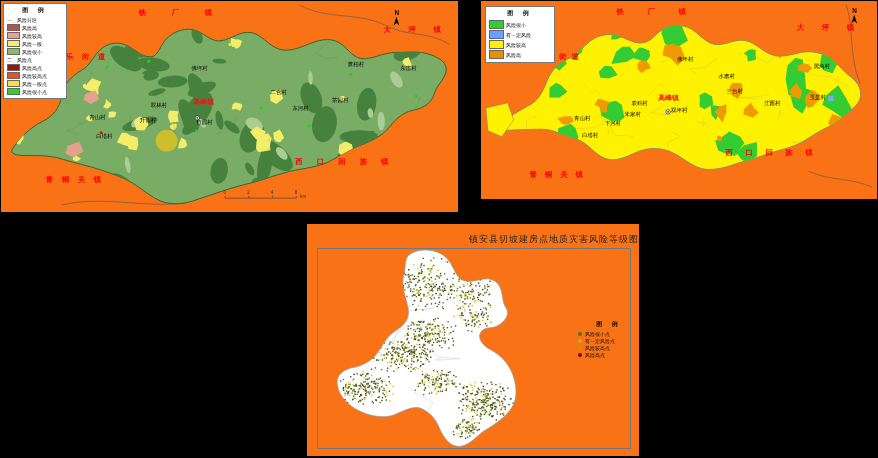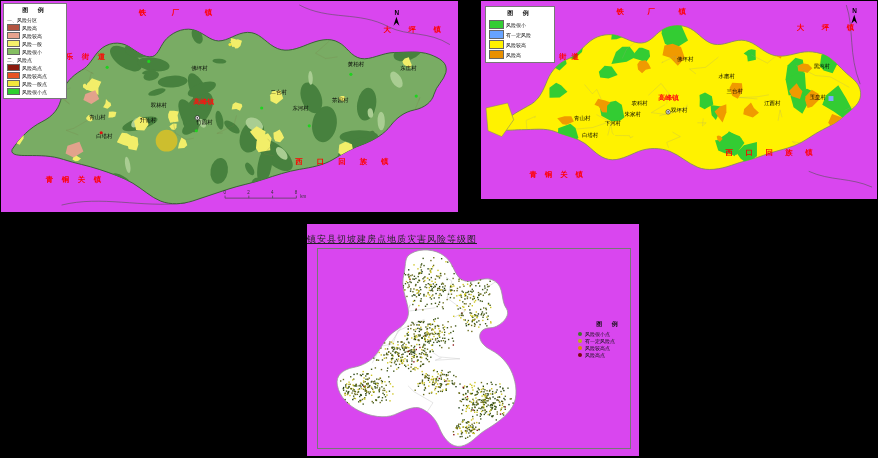--- a/index.html
+++ b/index.html
@@ -1,37 +1,37 @@
 <!DOCTYPE html>
 <html><head>
 <meta charset="utf-8">
 <style>
   html,body{margin:0;padding:0;}
   body{width:878px;height:458px;background:#000;position:relative;overflow:hidden;
        font-family:"Liberation Sans","DejaVu Sans",sans-serif;}
-  .panel{position:absolute;background:#d946ef;box-sizing:border-box;}
+  .panel{position:absolute;background:#f97316;box-sizing:border-box;}
   #panel-damage{left:0;top:0;width:459px;height:213px;border:1px solid #000;}
   #panel-risk{left:480px;top:0;width:398px;height:200px;border:1px solid #000;}
   #panel-county{left:305px;top:222px;width:336px;height:236px;border:2px solid #000;}
   .panel svg{position:absolute;left:0;top:0;}
   svg text{font-family:"Liberation Sans","DejaVu Sans",sans-serif;}
   .legend{position:absolute;background:#fff;z-index:5;padding:2px 3px;}
   .legend.boxed{border:1px solid #777;}
   .legend-title{font-size:6px;font-weight:bold;letter-spacing:4px;text-align:center;color:#111;margin-bottom:2px;white-space:nowrap;}
   .legend-section-header{font-size:5px;color:#111;margin:2px 0 1px 0;white-space:nowrap;}
   .legend-row{display:flex;align-items:center;margin:1px 0;white-space:nowrap;}
   .legend-swatch{width:11px;height:5px;border:0.5px solid #666;margin-right:2px;flex:0 0 auto;}
   .legend-dot{width:4px;height:4px;border-radius:50%;margin-right:3px;flex:0 0 auto;}
   .legend-label{font-size:5px;color:#111;line-height:6px;}
   #damage-legend{left:2px;top:2px;width:56px;}
   #risk-legend{left:4px;top:5px;width:62px;}
   #risk-legend .legend-swatch{width:13px;height:7px;}
   #county-legend{left:268px;top:94px;width:62px;background:transparent;}
-  #county-title{position:absolute;left:0;top:9px;width:100%;text-align:left;
-    font-size:9px;color:#222;letter-spacing:1px;z-index:4;text-decoration:underline;}
+  #county-title{position:absolute;left:0;top:9px;width:100%;text-align:right;
+    font-size:9px;color:#222;letter-spacing:1px;z-index:4;}
   .neatline{position:absolute;left:10px;top:24px;right:8px;bottom:7px;border:1px solid #777;z-index:1;pointer-events:none;}
 </style>
 </head>
 <body>
 
 <div class="panel" id="panel-damage">
   <svg id="svg-damage" width="457" height="211" viewBox="0 0 459 213">
       <defs>
         <clipPath id="clip-damage">
           <path d="M10,150 C18,138 28,128 40,122 C52,116 58,108 60,96 C62,84 70,76 80,70 C88,66 92,56 98,50 C106,42 118,40 128,46 C136,51 144,58 152,56 C158,54 160,44 166,38 C174,30 186,26 196,30 C206,34 212,42 222,40 C232,38 240,30 252,32 C262,34 268,44 278,48 C288,52 298,48 308,44 C318,40 330,36 340,42 C348,46 352,56 362,58 C372,60 384,52 396,52 C408,52 420,50 432,54 C442,58 450,62 448,72 C446,80 438,86 436,94 C434,102 426,108 416,110 C406,112 398,118 392,126 C386,134 376,140 366,144 C354,148 344,154 334,160 C324,166 312,168 300,170 C288,172 276,176 264,180 C252,184 240,186 228,190 C216,194 204,198 192,202 C182,205 170,206 160,202 C150,198 142,190 132,184 C122,178 110,174 98,170 C86,166 74,164 62,160 C50,156 38,156 26,156 C18,156 8,156 10,150 Z"></path>

